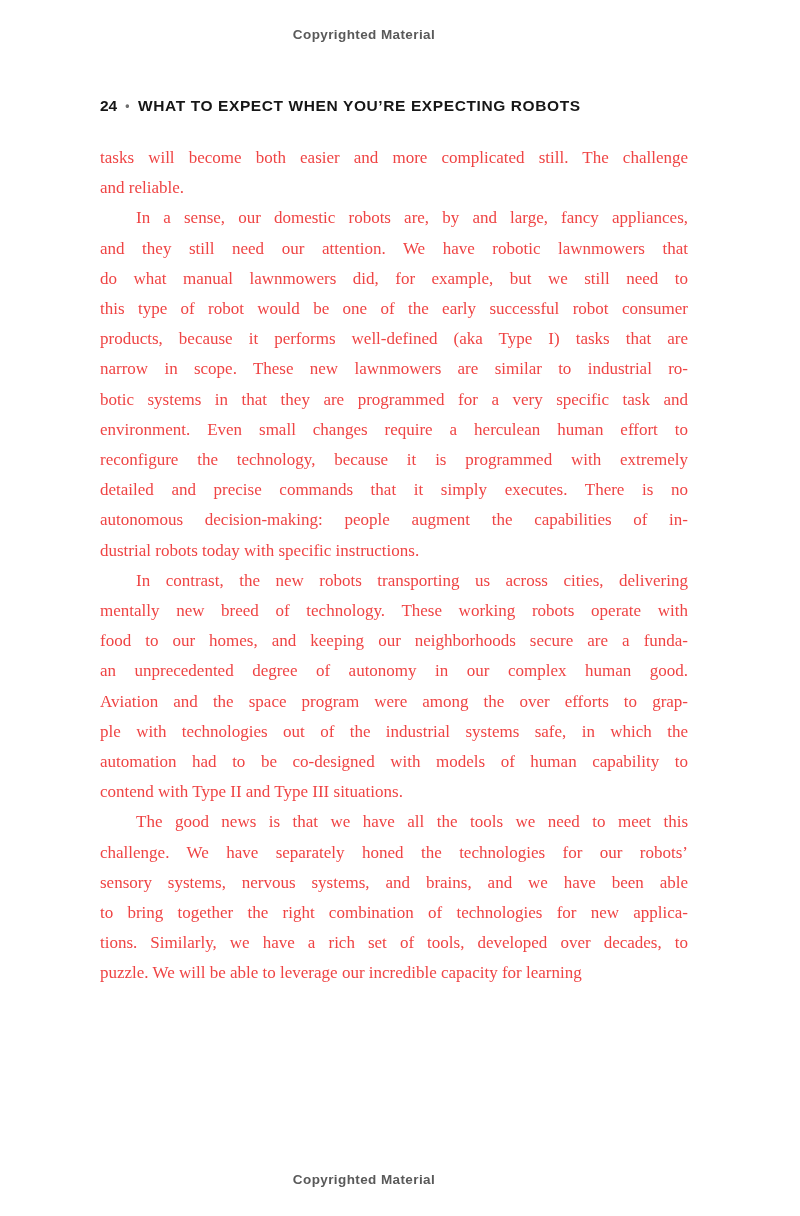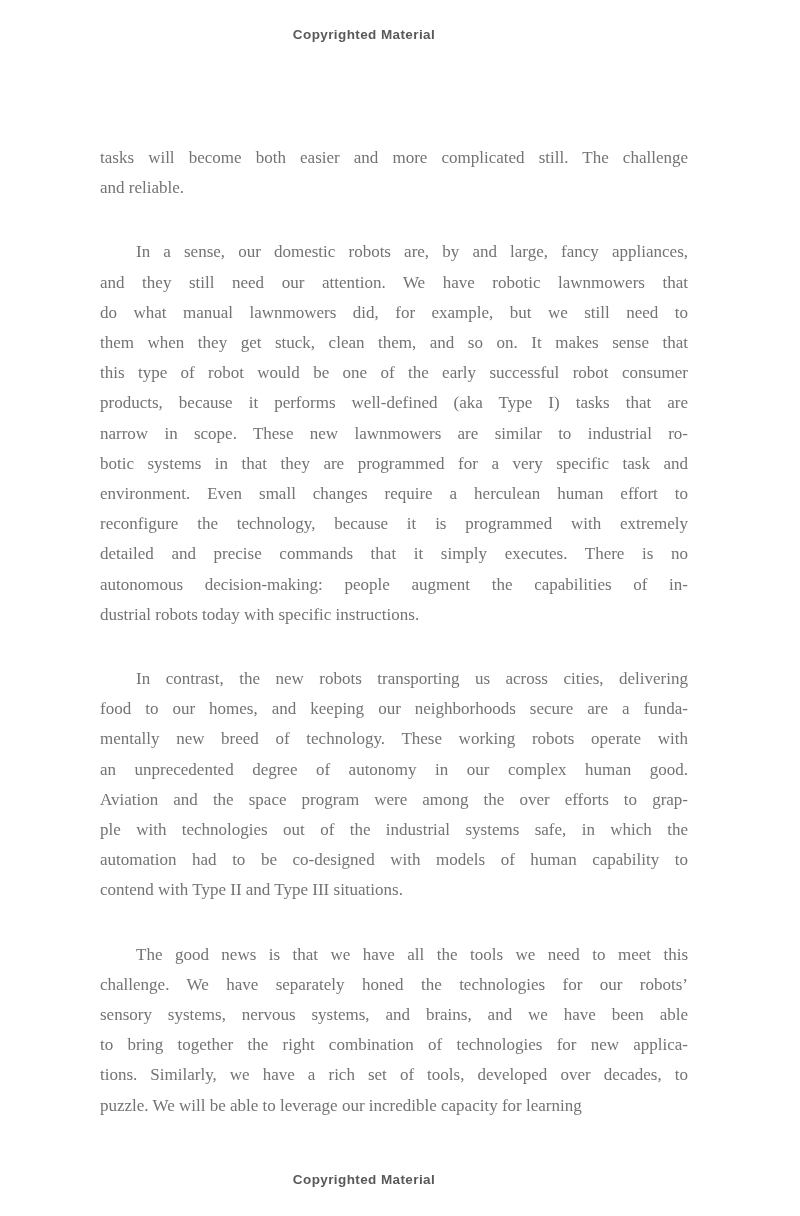--- a/index.html
+++ b/index.html
@@ -52,68 +52,69 @@
     vertical-align: 1px;
   }
 
   .body-text {
     position: absolute;
     left: 100px;
     top: 143px;
     width: 588px;
     font-size: 17px;
     line-height: 30.2px;
-    color: #737373;
+    color: #ef4444;
   }
   .paragraph { margin: 0; }
   .line {
     text-align: justify;
     text-align-last: justify;
     white-space: normal;
   }
   .line.last {
     text-align-last: left;
   }
   .line.indent {
     padding-left: 36px;
-    margin-top: 34px;
   }
 </style>
 </head>
 <body>
 
 <div class="page">
 
   <div class="copyright top">Copyrighted Material</div>
 
+  <div class="running-header">
+    <span class="pagenum">24</span><span class="sep">•</span><span>WHAT TO EXPECT WHEN YOU’RE EXPECTING ROBOTS</span>
+  </div>
 
   <div class="body-text">
       <div class="paragraph">
         <div class="line">tasks will become both easier and more complicated still. The challenge</div>
         <div class="line last">and reliable.</div>
       </div>
       <div class="paragraph">
         <div class="line indent">In a sense, our domestic robots are, by and large, fancy appliances,</div>
         <div class="line">and they still need our attention. We have robotic lawnmowers that</div>
         <div class="line">do what manual lawnmowers did, for example, but we still need to</div>
-        <div class="line">them when they get stuck, clean them, and so on. It makes sense that</div>
         <div class="line">this type of robot would be one of the early successful robot consumer</div>
         <div class="line">products, because it performs well-defined (aka Type I) tasks that are</div>
         <div class="line">narrow in scope. These new lawnmowers are similar to industrial ro-</div>
         <div class="line">botic systems in that they are programmed for a very specific task and</div>
         <div class="line">environment. Even small changes require a herculean human effort to</div>
         <div class="line">reconfigure the technology, because it is programmed with extremely</div>
         <div class="line">detailed and precise commands that it simply executes. There is no</div>
         <div class="line">autonomous decision-making: people augment the capabilities of in-</div>
         <div class="line last">dustrial robots today with specific instructions.</div>
       </div>
       <div class="paragraph">
         <div class="line indent">In contrast, the new robots transporting us across cities, delivering</div>
+        <div class="line">mentally new breed of technology. These working robots operate with</div>
         <div class="line">food to our homes, and keeping our neighborhoods secure are a funda-</div>
-        <div class="line">mentally new breed of technology. These working robots operate with</div>
         <div class="line">an unprecedented degree of autonomy in our complex human good.</div>
         <div class="line">Aviation and the space program were among the over efforts to grap-</div>
         <div class="line">ple with technologies out of the industrial systems safe, in which the</div>
         <div class="line">automation had to be co-designed with models of human capability to</div>
         <div class="line last">contend with Type II and Type III situations.</div>
       </div>
       <div class="paragraph">
         <div class="line indent">The good news is that we have all the tools we need to meet this</div>
         <div class="line">challenge. We have separately honed the technologies for our robots’</div>
         <div class="line">sensory systems, nervous systems, and brains, and we have been able</div>

